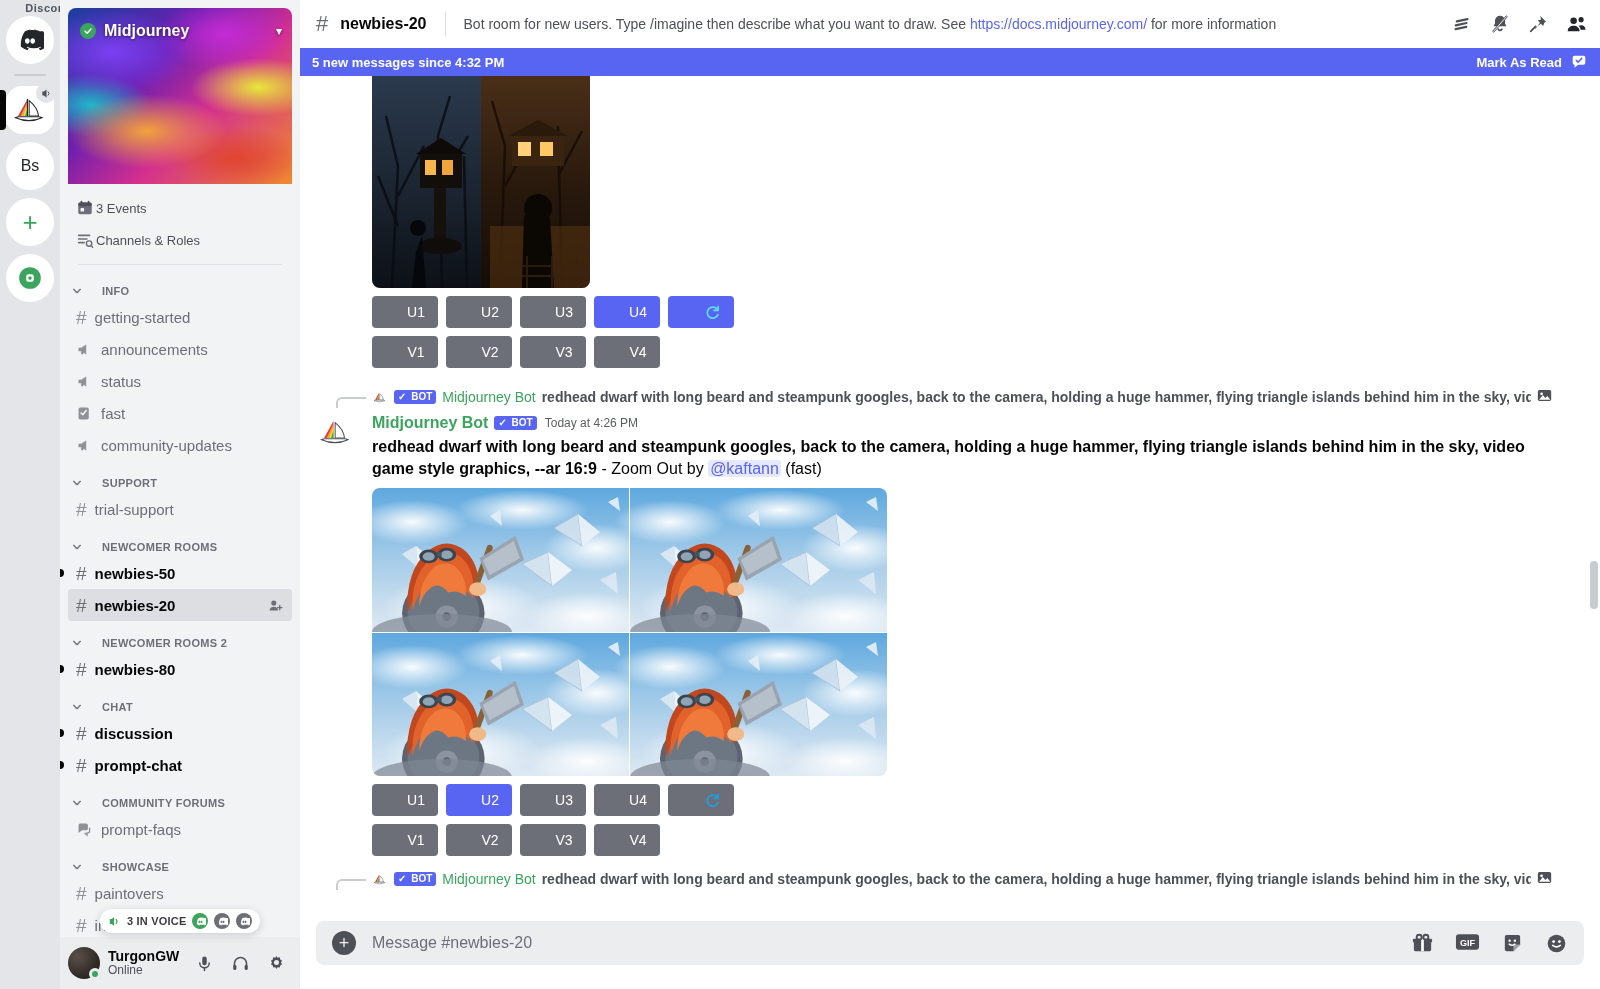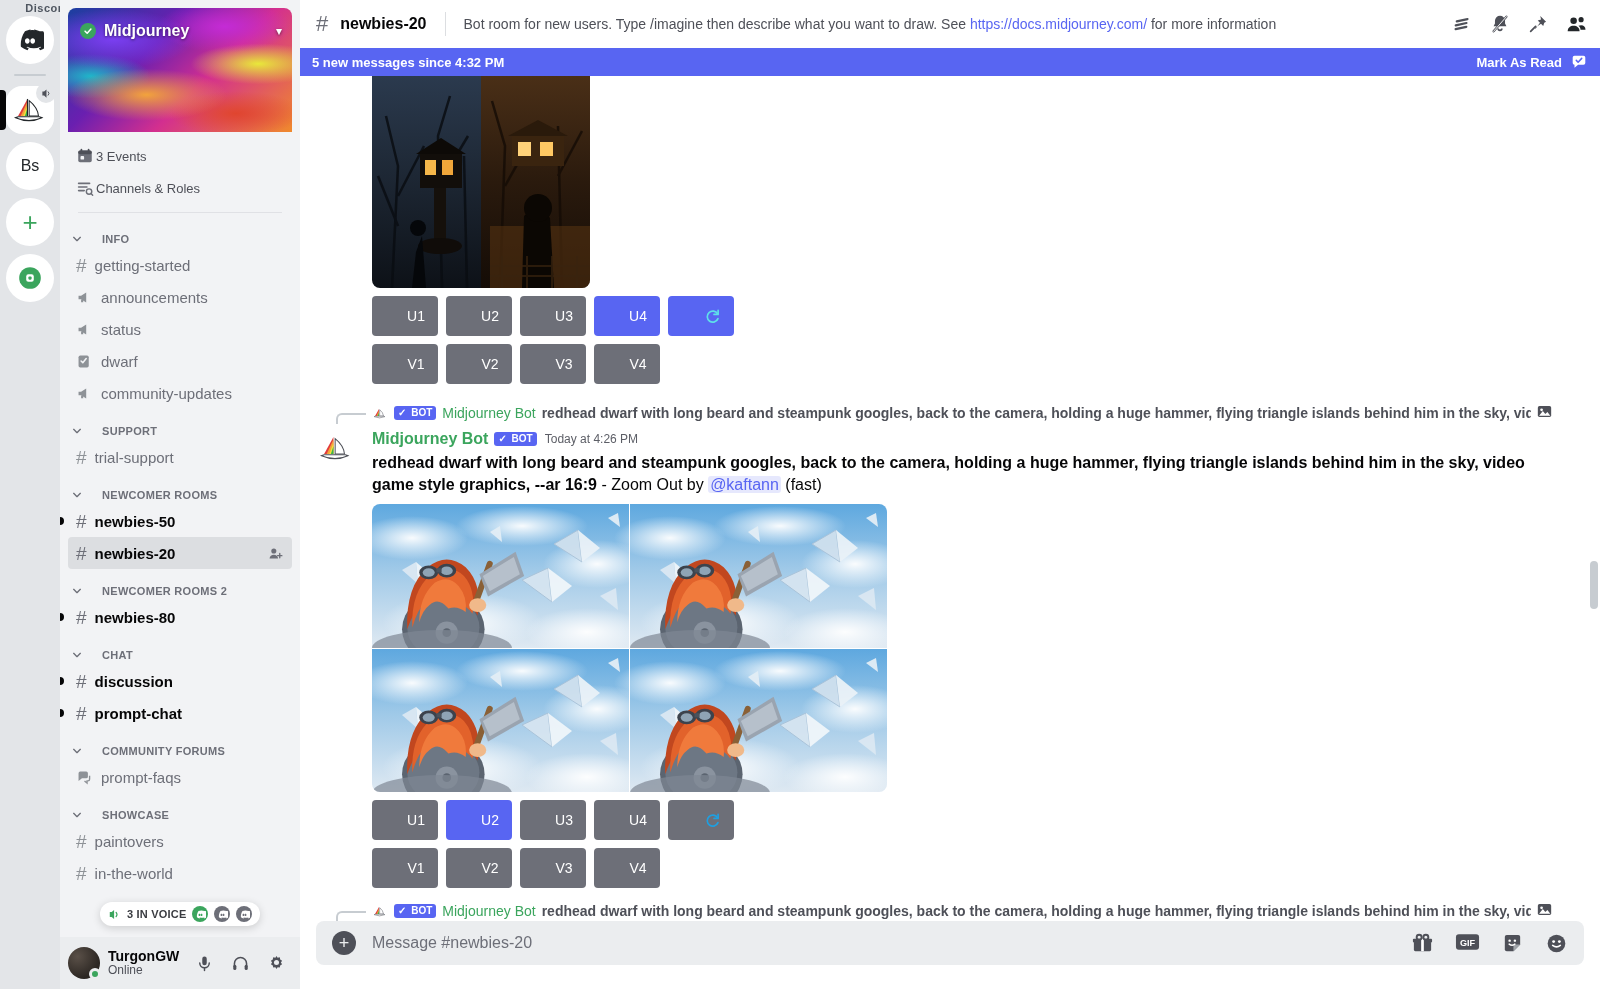--- a/index.html
+++ b/index.html
@@ -38,21 +38,21 @@
     position: absolute; left: -8px; top: 50%; transform: translateY(-50%);
     width: 8px; height: 40px; background: #060607; border-radius: 0 4px 4px 0;
   }
 
   
   .sidebar {
     width: 240px; flex: 0 0 240px; background: #f2f3f5;
     display: flex; flex-direction: column; position: relative;
   }
   .server-banner {
-    height: 124px; margin: 8px 8px 0; border-radius: 8px 8px 0 0;
+    height: 176px; margin: 8px 8px 0; border-radius: 8px 8px 0 0;
     position: relative; overflow: hidden;
     background:
       radial-gradient(ellipse 60% 40% at 20% 25%, #7b3ff2 0%, transparent 60%),
       radial-gradient(ellipse 50% 35% at 70% 15%, #c42bd6 0%, transparent 60%),
       radial-gradient(ellipse 55% 30% at 85% 45%, #e8e83a 0%, transparent 55%),
       radial-gradient(ellipse 60% 35% at 35% 70%, #f2a33c 0%, transparent 60%),
       radial-gradient(ellipse 50% 30% at 75% 85%, #e0452f 0%, transparent 60%),
       radial-gradient(ellipse 45% 30% at 10% 55%, #1fb6c9 0%, transparent 60%),
       linear-gradient(135deg, #1b3fa0 0%, #6a1fb0 35%, #d32f8f 60%, #f08a2c 100%);
   }
@@ -94,21 +94,21 @@
   .chan.active { background: #dcdee1; color: #060607; font-weight: 600; }
   .chan-name { flex: 1; white-space: nowrap; overflow: hidden; text-overflow: ellipsis; }
   .unread-dot {
     position: absolute; left: -12px; top: 50%; transform: translateY(-50%);
     width: 8px; height: 8px; background: #060607; border-radius: 0 4px 4px 0;
   }
   .hash { font-size: 19px; color: #8e9297; font-weight: 400; line-height: 1; }
   .chan.unread .hash, .chan.active .hash { color: #6d6f78; }
 
   .voice-badge {
-    position: absolute; left: 40px; bottom: 63px;
+    position: absolute; left: 40px; bottom: 56px;
     background: #fff; border-radius: 14px; padding: 4px 8px;
     display: flex; align-items: center; gap: 6px;
     box-shadow: 0 2px 8px rgba(0,0,0,.16); z-index: 5;
   }
   .voice-badge-text { font-size: 11px; font-weight: bold; color: #3a3c41; letter-spacing: .2px; }
   .va { width: 16px; height: 16px; border-radius: 50%; display: flex; align-items: center; justify-content: center; }
 
   .user-panel {
     height: 52px; background: #ebedef; display: flex; align-items: center;
     padding: 0 8px; gap: 8px;
@@ -208,21 +208,21 @@
   .mention {
     background: rgba(88,101,242,.15); color: #5865f2;
     border-radius: 3px; padding: 0 2px; font-weight: 500;
   }
 
   .grid-img { margin-top: 8px; border-radius: 8px; overflow: hidden; display: block; }
 
   .btn-rows { margin-top: 8px; }
   .btn-row { display: flex; gap: 8px; margin-bottom: 8px; }
   .mjbtn {
-    min-width: 66px; height: 40px; border-radius: 4px; border: none;
+    min-width: 66px; height: 32px; border-radius: 4px; border: none;
     background: #6d6f78; color: #fff; font-size: 14px; font-weight: 500;
     font-family: "Liberation Sans", sans-serif;
     display: flex; align-items: center; justify-content: center; cursor: pointer; padding-left: 22px;
   }
   .mjbtn.primary { background: #5865f2; }
   .mjbtn.wide { min-width: 66px; }
 
   
   .composer-wrap { padding: 0 16px 24px; background: #fff; }
   .composer {
@@ -364,21 +364,21 @@
             <path d="M3 8h3l6-4v12l-6-4H3z" fill="#8e9297"></path>
             <path d="M6 12v3.5h2.5V13" fill="#8e9297"></path>
           </svg>
         <span class="chan-name">status</span>
       </div>
       <div class="chan">
         <svg width="17" height="17" viewBox="0 0 20 20">
             <rect x="3" y="3" width="12" height="14" rx="2" fill="#8e9297"></rect>
             <path d="M6 9.5 L8 11.5 L12 6.5" stroke="#f2f3f5" stroke-width="1.8" fill="none" stroke-linecap="round" stroke-linejoin="round"></path>
           </svg>
-        <span class="chan-name">dwarf</span>
+        <span class="chan-name">fast</span>
       </div>
       <div class="chan">
         <svg width="17" height="17" viewBox="0 0 20 20">
             <path d="M3 8h3l6-4v12l-6-4H3z" fill="#8e9297"></path>
             <path d="M6 12v3.5h2.5V13" fill="#8e9297"></path>
           </svg>
         <span class="chan-name">community-updates</span>
       </div>
 
       <div class="cat">

